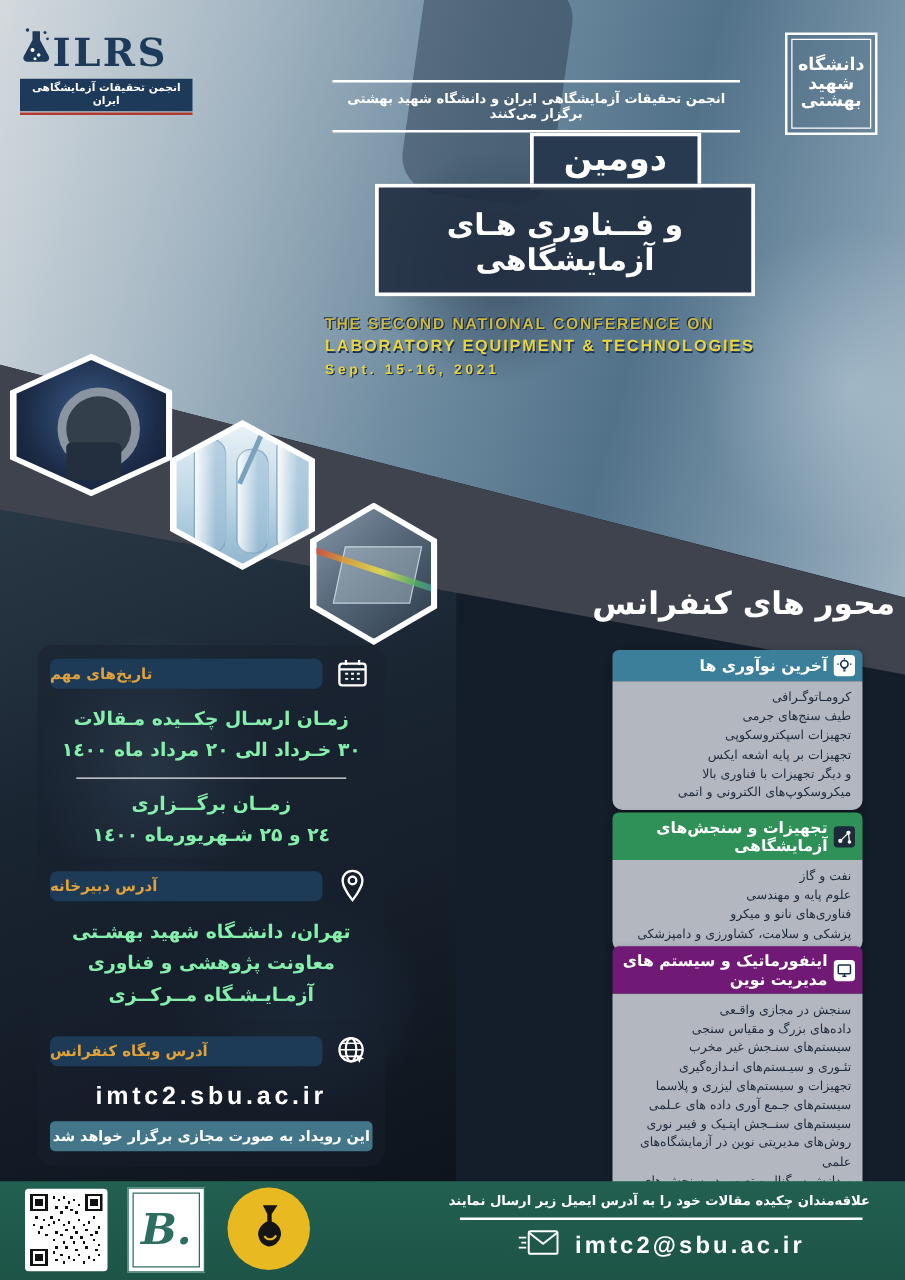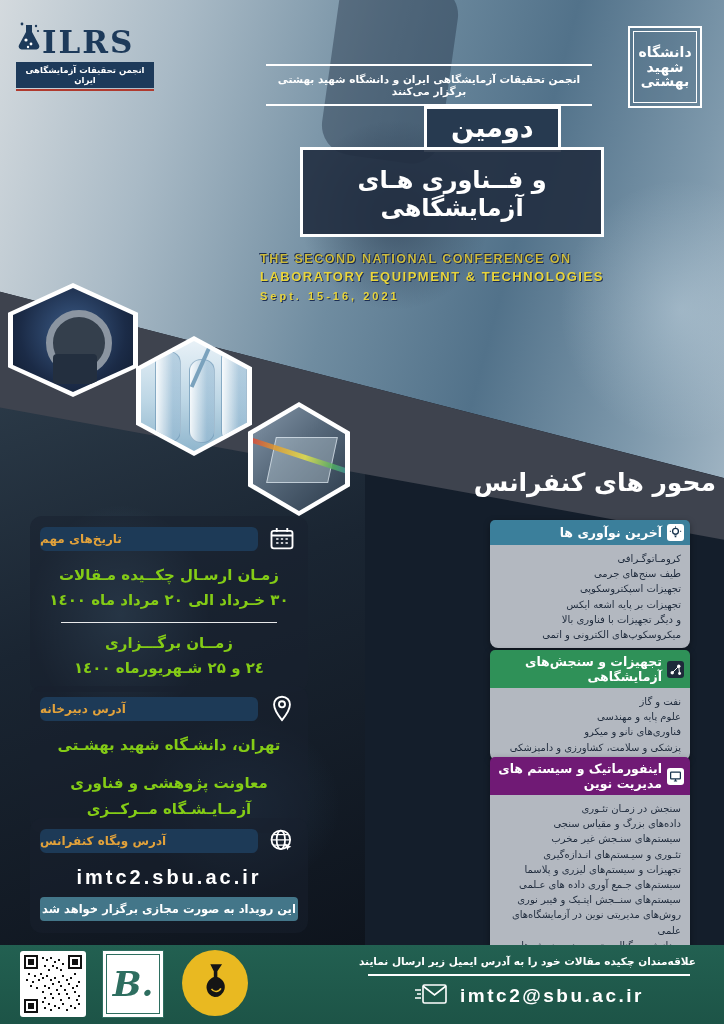--- a/index.html
+++ b/index.html
@@ -95,21 +95,21 @@
     color:#1f2b3c;font-size:10px;line-height:1.52;}
 
   
   .lpanel{position:absolute;left:30px;width:278px;background:rgba(24,32,46,.5);border-radius:12px;
     padding:8px 10px 12px;box-sizing:border-box;}
   .lp1{top:516px;} .lp2{top:686px;} .lp3{top:818px;}
   .lhead{display:flex;align-items:center;gap:8px;}
   .lbar{flex:1;background:#1d3a57;border-radius:6px;color:#e2a23b;font-weight:bold;font-size:12px;
     text-align:left;padding:5px 0;direction:rtl;}
   .licon{width:32px;height:30px;display:flex;align-items:center;justify-content:center;flex:0 0 auto;}
-  .ltxt{color:#84cc16;font-weight:bold;font-size:15px;text-align:center;direction:rtl;margin-top:10px;line-height:1.55;}
+  .ltxt{color:#86efac;font-weight:bold;font-size:15px;text-align:center;direction:rtl;margin-top:10px;line-height:1.55;}
   .div-line{height:1px;background:#fff;width:84%;margin:9px auto;opacity:.9;}
   .url{color:#fff;font-weight:bold;font-size:20px;letter-spacing:3px;text-align:center;margin:10px 0 8px;}
   .vnote{background:rgba(72,126,145,.92);border-radius:4px;color:#fff;font-size:11.5px;font-weight:bold;
     text-align:center;direction:rtl;padding:5px 2px;}
 
   
   .footer{left:0;top:945px;width:724px;height:79px;background:linear-gradient(180deg,#226051 0%,#1d5447 100%);}
   .qr{position:absolute;left:20px;top:6px;width:66px;height:66px;background:#fff;border-radius:3px;
     display:flex;align-items:center;justify-content:center;}
   .logo-b{position:absolute;left:102px;top:5px;width:62px;height:68px;background:#fff;
@@ -248,21 +248,21 @@
     <div class="thead th-gold">
       <span class="ticon white">
         <svg width="13" height="13" viewBox="0 0 16 16">
             <rect x="2" y="2.5" width="12" height="8.5" rx="1" fill="none" stroke="#15314b" stroke-width="1.5"></rect>
             <path d="M6 13.5h4M8 11v2.5" stroke="#15314b" stroke-width="1.4"></path>
           </svg>
       </span>
       <span class="fa">اینفورماتیک و سیستم های مدیریت نوین</span>
     </div>
     <div class="tbody fa">
-      <div>سنجش در زمـان تئـوری</div>
+      <div>سنجش در مجازی واقـعی</div>
       <div>داده‌های بزرگ و مقیاس سنجی</div>
       <div>سیستم‌های سنـجش غیر مخرب</div>
       <div>تئـوری و سیـستم‌های انـدازه‌گیری</div>
       <div>تجهیزات و سیستم‌های لیزری و پلاسما</div>
       <div>سیستم‌های جـمع آوری داده های عـلمی</div>
       <div>سیستم‌های سنــجش اپتـیک و فیبر نوری</div>
       <div>روش‌های مدیریتی نوین در آزمایشگاه‌های علمی</div>
       <div>پردازش سیگنال و تصویر در سنجش های آزمایشگاهی</div>
     </div>
   </div>
@@ -289,21 +289,21 @@
     <div class="lhead">
       <div class="lbar fa">آدرس دبیرخانه</div>
       <div class="licon">
         <svg width="24" height="28" viewBox="0 0 18 24" fill="none" stroke="#fff" stroke-width="1.6">
           <path d="M9 1.5c-4 0-6.8 3-6.8 6.6C2.2 13 9 21.5 9 21.5s6.8-8.5 6.8-13.4C15.8 4.5 13 1.5 9 1.5z"></path>
           <circle cx="9" cy="8" r="2.6"></circle>
         </svg>
       </div>
     </div>
     <div class="ltxt fa">تهران، دانشـگاه شهید بهشـتی</div>
-    <div class="ltxt fa" style="margin-top:15px;">معاونت پژوهشی و فناوری</div>
+    <div class="ltxt fa" style="margin-top:2px;">معاونت پژوهشی و فناوری</div>
     <div class="ltxt fa" style="margin-top:2px;">آزمـایـشـگاه مــرکــزی</div>
   </div>
 
   <div class="lpanel lp3">
     <div class="lhead">
       <div class="lbar fa">آدرس وبگاه کنفرانس</div>
       <div class="licon">
         <svg width="28" height="28" viewBox="0 0 24 24" fill="none" stroke="#fff" stroke-width="1.5">
           <circle cx="11" cy="11" r="8"></circle>
             <ellipse cx="11" cy="11" rx="3.6" ry="8"></ellipse>

